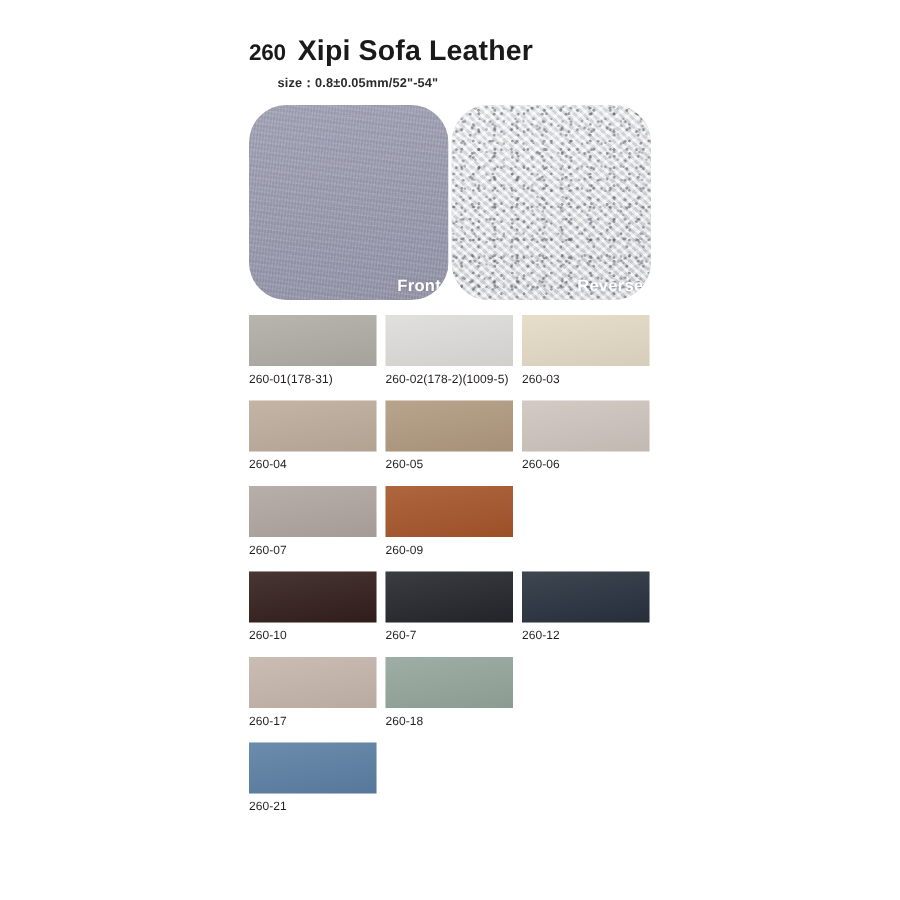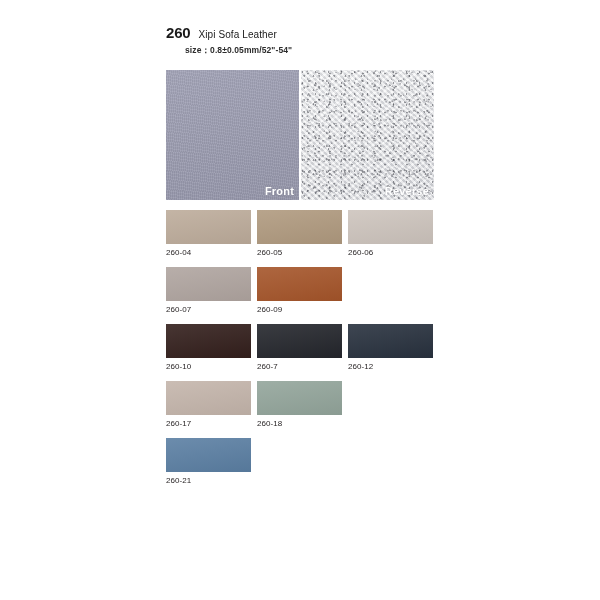--- a/index.html
+++ b/index.html
@@ -35,22 +35,22 @@
     gap: 8px;
     white-space: nowrap;
   }
   .title-code {
     font-size: 15px;
     font-weight: bold;
     letter-spacing: -0.2px;
     color: #1a1a1a;
   }
   .title-name {
-    font-size: 10px;
-    font-weight: normal;
+    font-size: 19px;
+    font-weight: bold;
     letter-spacing: 0.1px;
     color: #1a1a1a;
   }
   .size-line {
     margin-top: 4px;
     margin-left: 19px;
     font-size: 8.5px;
     font-weight: bold;
     letter-spacing: 0.1px;
     color: #2b2b2b;
@@ -65,20 +65,21 @@
     width: 268px;
     height: 130px;
     display: flex;
     gap: 2px;
   }
   .hero-panel {
     position: relative;
     flex: 1 1 0;
     height: 100%;
     overflow: hidden;
+    border-radius: 25px;
   }
   .hero-face {
     position: absolute;
     inset: 0;
   }
   .hero-label {
     position: absolute;
     right: 5px;
     bottom: 3px;
     font-size: 11px;
@@ -169,20 +170,34 @@
     </div>
     <div class="hero-panel">
       <div class="hero-face face-reverse" style="background-color: rgb(226, 227, 230);"></div>
       <span class="hero-label">Reverse</span>
     </div>
   </div>
 
   <div class="grid" id="swatch-grid">
       <div class="row">
         <div class="cell">
+          <div class="chip" style="background-color: rgb(176, 172, 166);"></div>
+          <div class="chip-label">260-01(178-31)</div>
+        </div>
+        <div class="cell">
+          <div class="chip" style="background-color: rgb(222, 220, 217);"></div>
+          <div class="chip-label">260-02(178-2)(1009-5)</div>
+        </div>
+        <div class="cell">
+          <div class="chip" style="background-color: rgb(227, 218, 197);"></div>
+          <div class="chip-label">260-03</div>
+        </div>
+      </div>
+      <div class="row">
+        <div class="cell">
           <div class="chip" style="background-color: rgb(189, 172, 155);"></div>
           <div class="chip-label">260-04</div>
         </div>
         <div class="cell">
           <div class="chip" style="background-color: rgb(176, 154, 127);"></div>
           <div class="chip-label">260-05</div>
         </div>
         <div class="cell">
           <div class="chip" style="background-color: rgb(205, 196, 189);"></div>
           <div class="chip-label">260-06</div>

